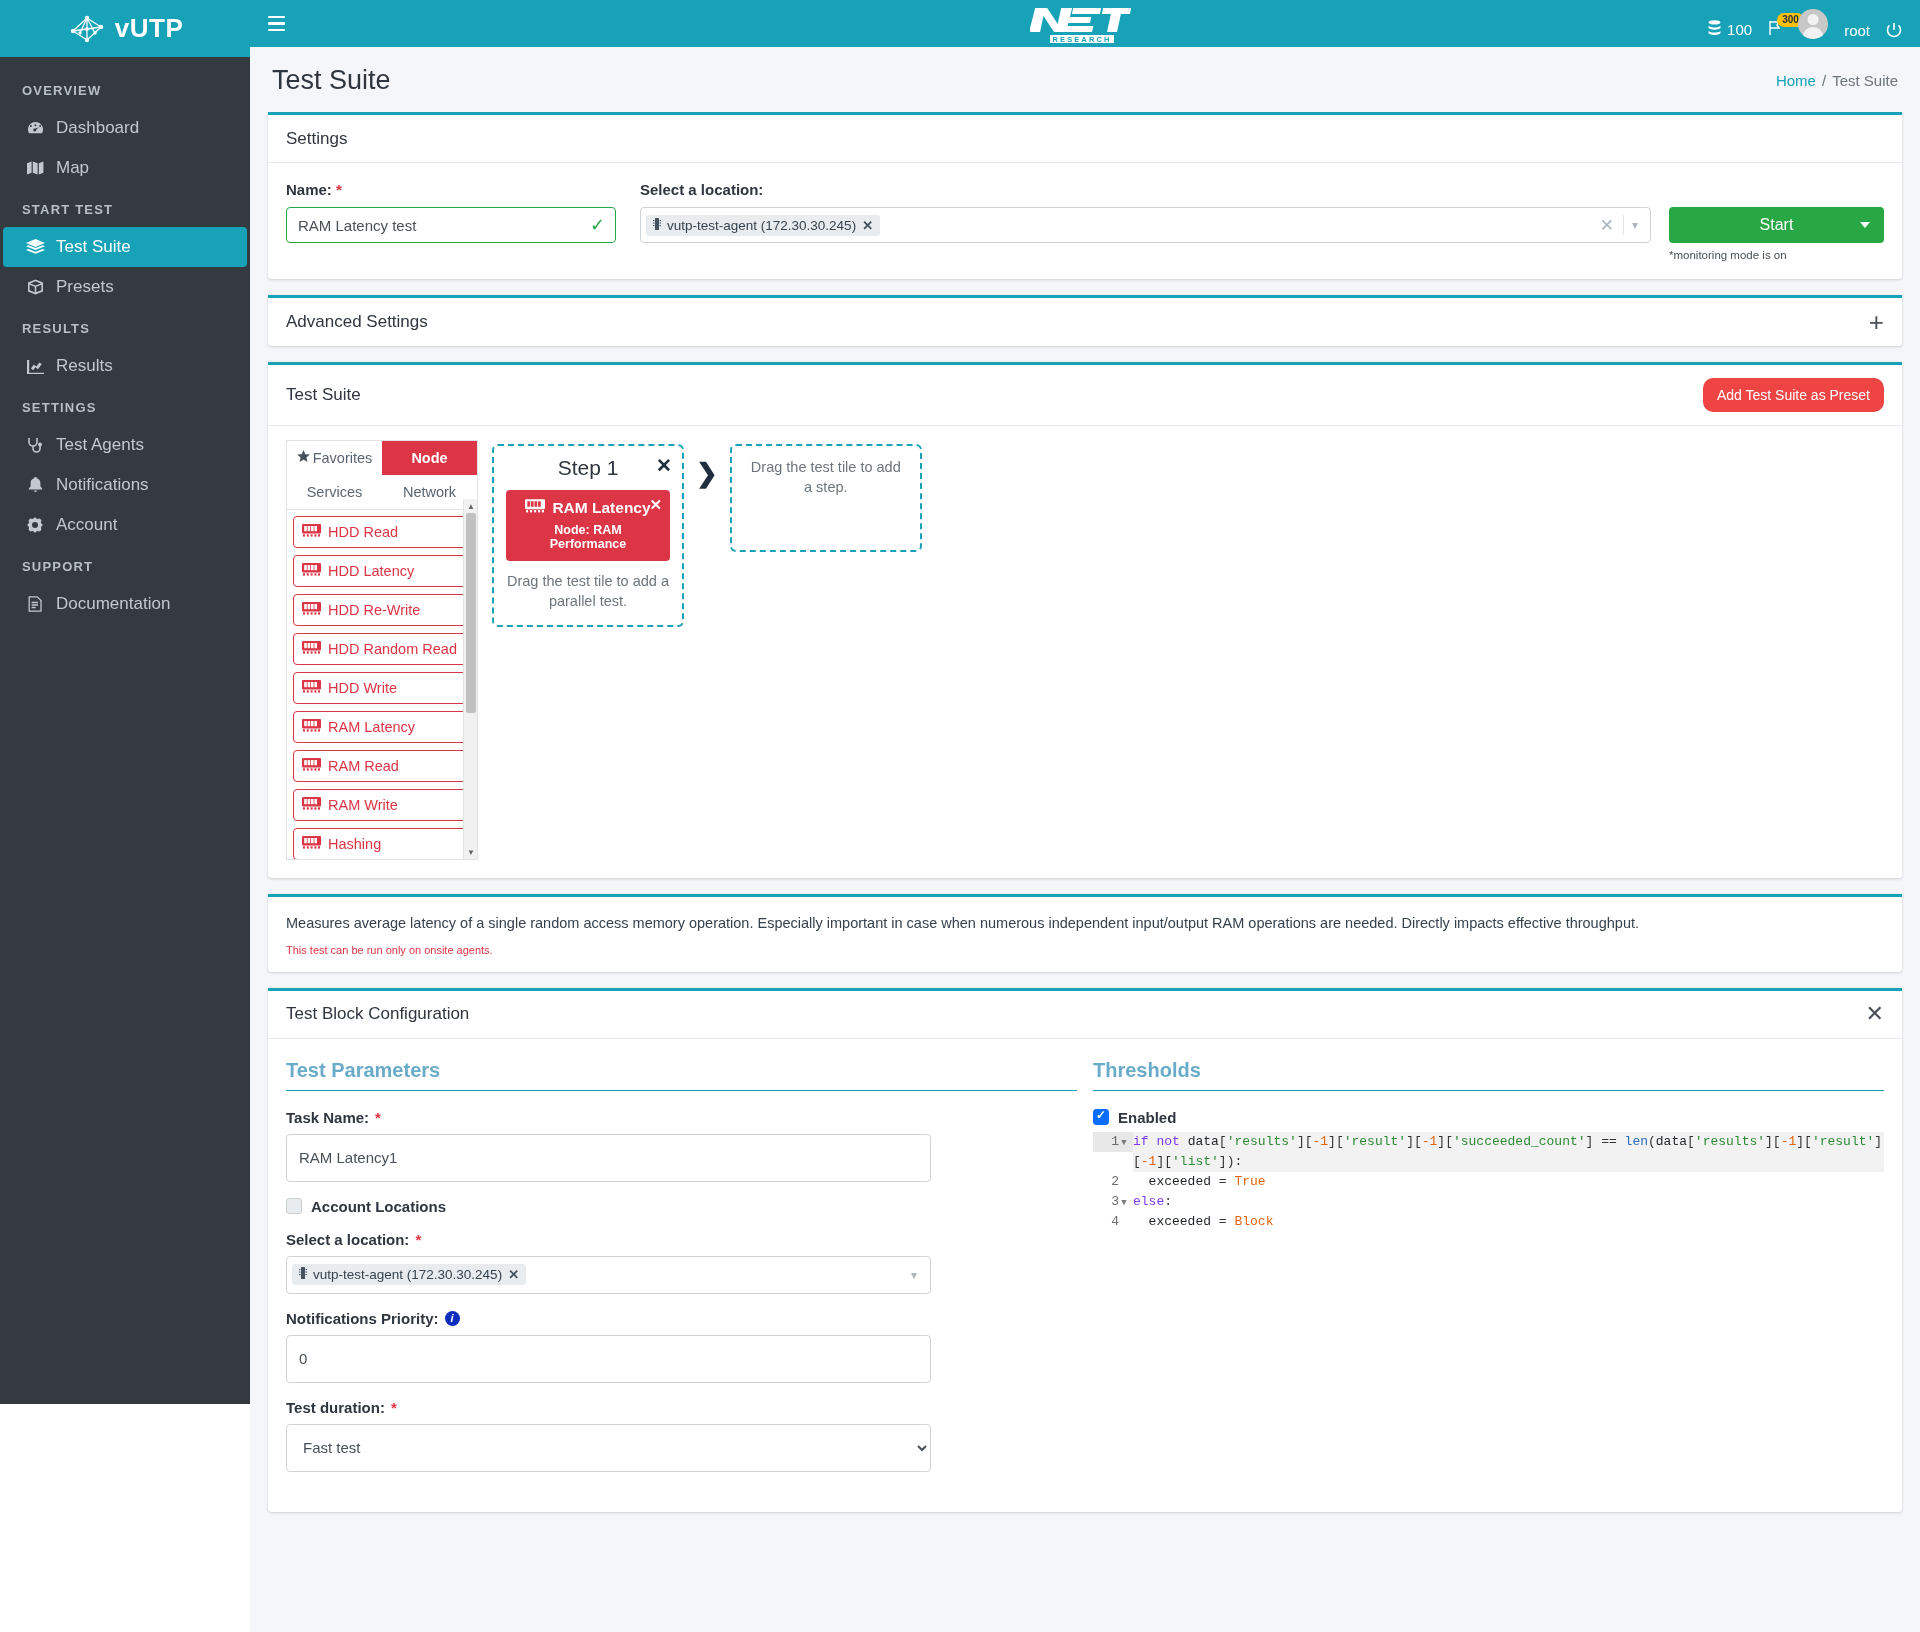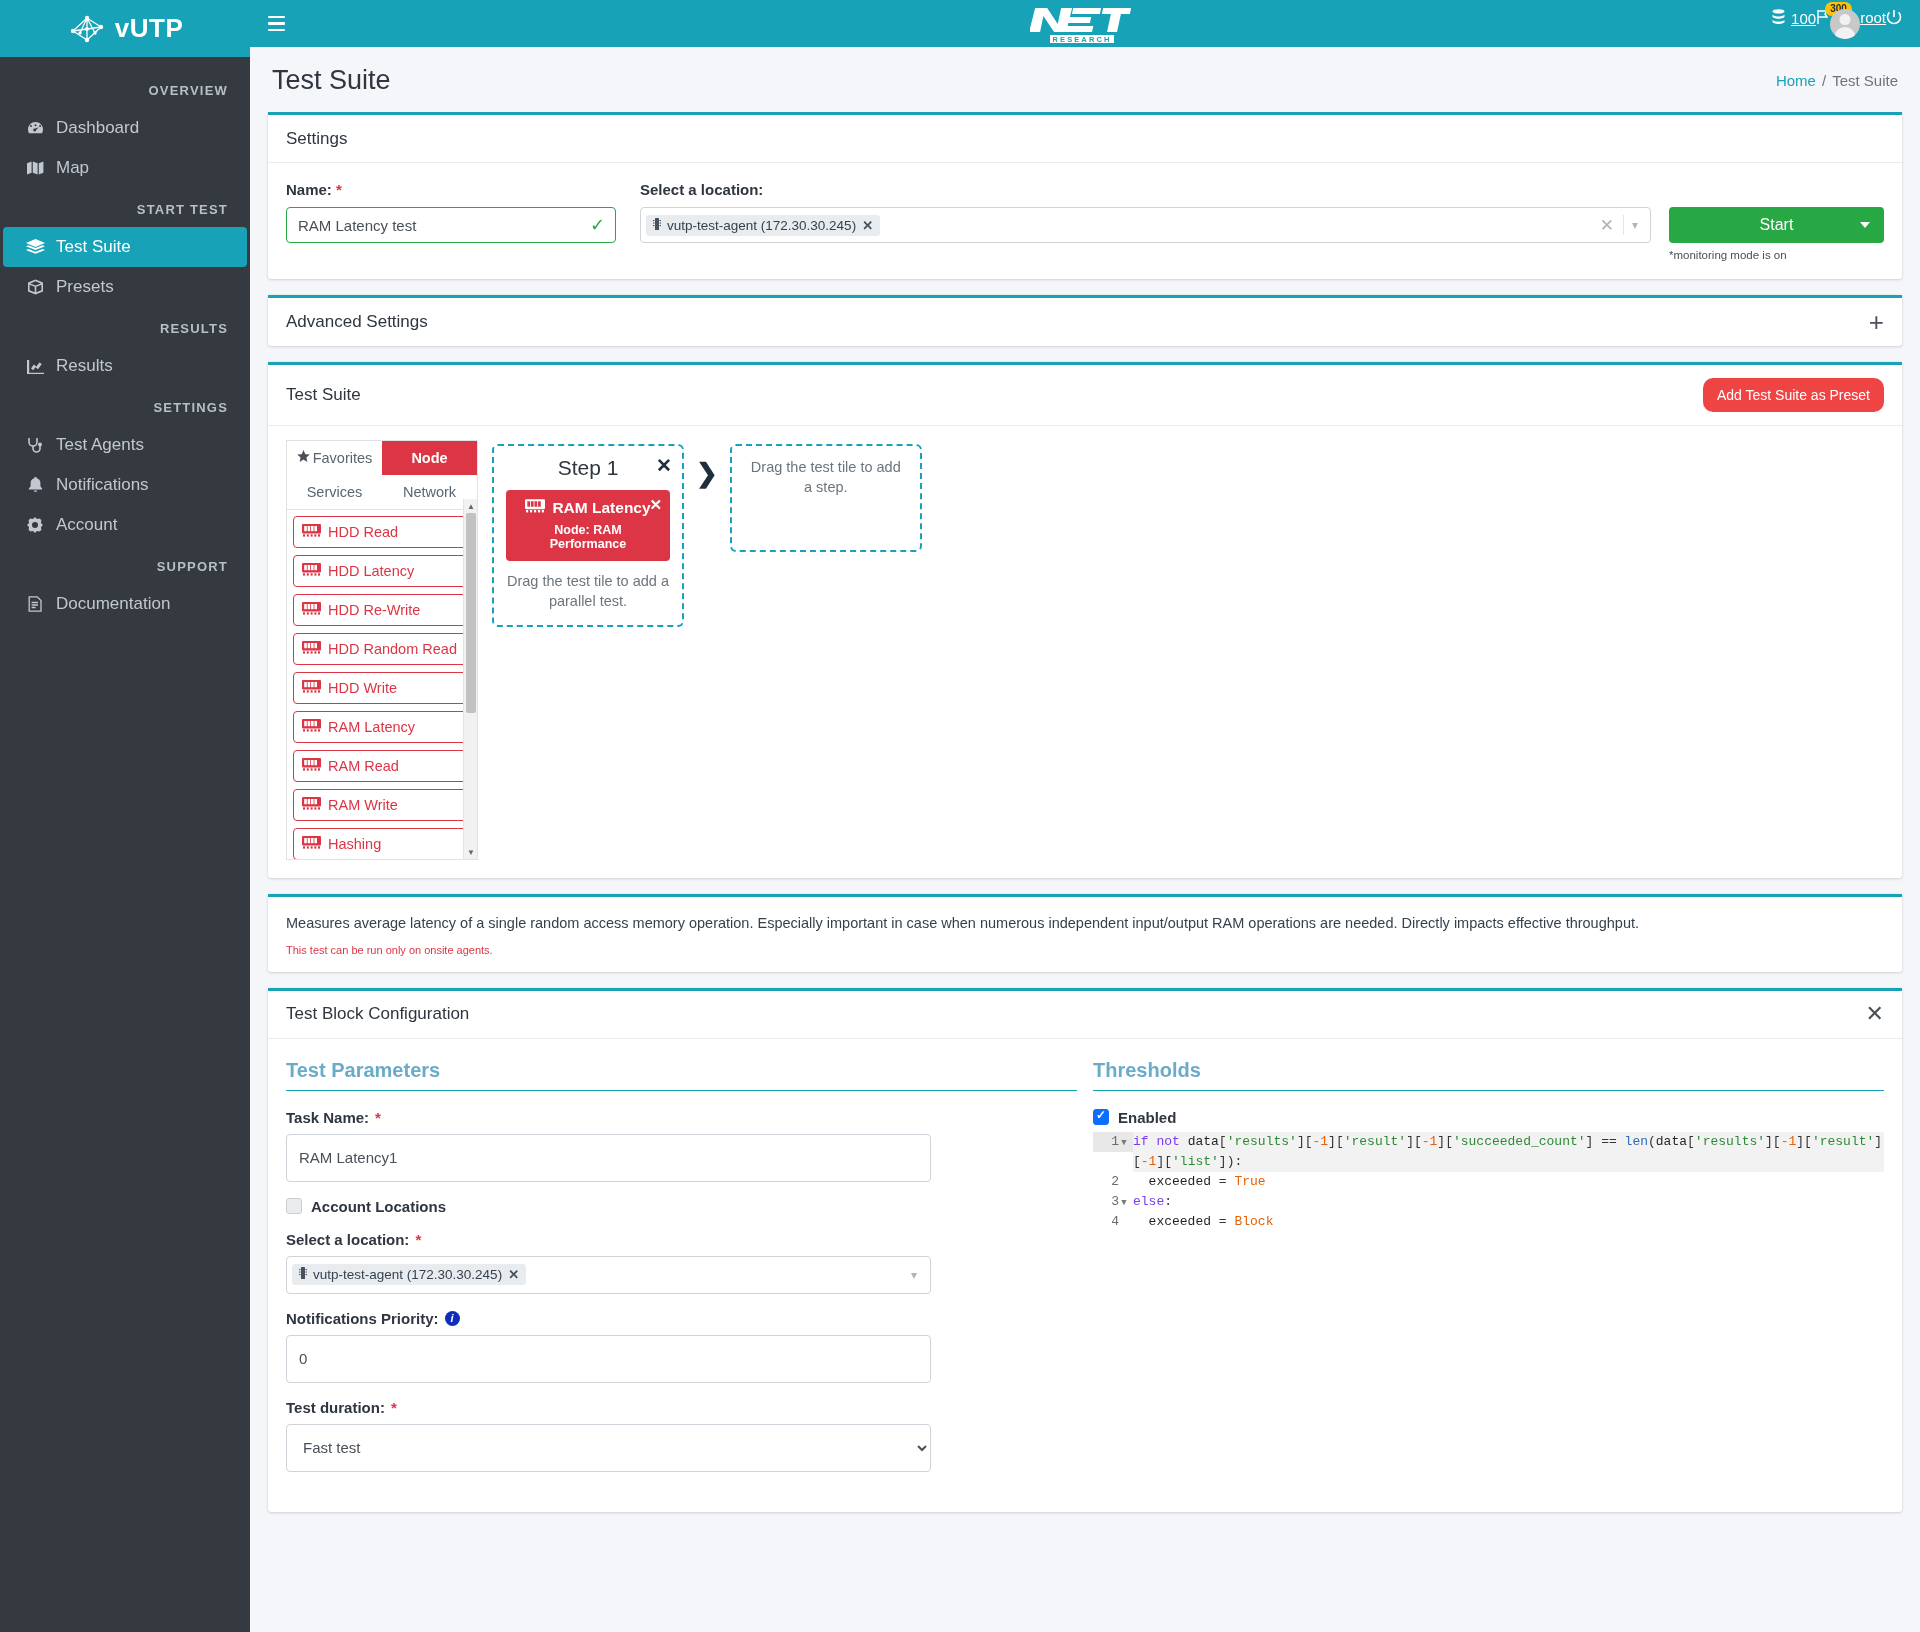--- a/index.html
+++ b/index.html
@@ -6,23 +6,23 @@
   html, body {
     width: 1920px; height: 1632px;
     font-family: "Liberation Sans", sans-serif;
     background: #ffffff;
     overflow: hidden;
   }
   body { display: flex; }
 
   
   .sidebar {
-    width: 250px; min-width: 250px; height: 1632px;
+    width: 250px; min-width: 250px; height: 1404px;
     background: #343a40;
-    display: flex; flex-direction: column; text-align: right;
+    display: flex; flex-direction: column;
   }
   .brand {
     height: 57px; background: #17a2b8;
     display: flex; align-items: center; justify-content: center;
     gap: 8px;
   }
   .brand-logo { width: 40px; height: 32px; }
   .brand-text { color: #fff; font-size: 26px; font-weight: bold; letter-spacing: .5px; }
 
   .nav { padding-top: 12px; }
@@ -44,21 +44,21 @@
   .main { flex: 1; height: 1632px; display: flex; flex-direction: column; background: #fff; overflow: hidden; }
 
   .topbar {
     height: 47px; background: #17a2b8;
     display: flex; align-items: center; padding: 0 18px;
     position: relative; color: #fff;
   }
   .hamburger { display: flex; flex-direction: column; gap: 4px; cursor: pointer; }
   .hamburger span { display: block; width: 17px; height: 2.5px; background: #fff; border-radius: 1px; }
   .net-logo { position: absolute; left: 50%; transform: translateX(-50%); top: 4px; }
-  .topbar-right { margin-left: auto; display: flex; align-items: flex-start; font-size: 15px; text-decoration: underline; }
+  .topbar-right { margin-left: auto; display: flex; align-items: flex-end; gap: 16px; font-size: 15px; }
   .tb-chunk { display: flex; align-items: center; gap: 6px; cursor: pointer; }
   .flag-wrap { position: relative; display: flex; align-items: center; cursor: pointer; }
   .flag-badge {
     position: absolute; left: 9px; top: -7px;
     background: #ffc107; color: #1f2d3d; font-size: 10px; font-weight: bold;
     border-radius: 9px; padding: 1px 5px; line-height: 1.2;
   }
   .avatar {
     width: 30px; height: 30px; border-radius: 50%;
     background: #c8c8c8; overflow: hidden; position: relative;

